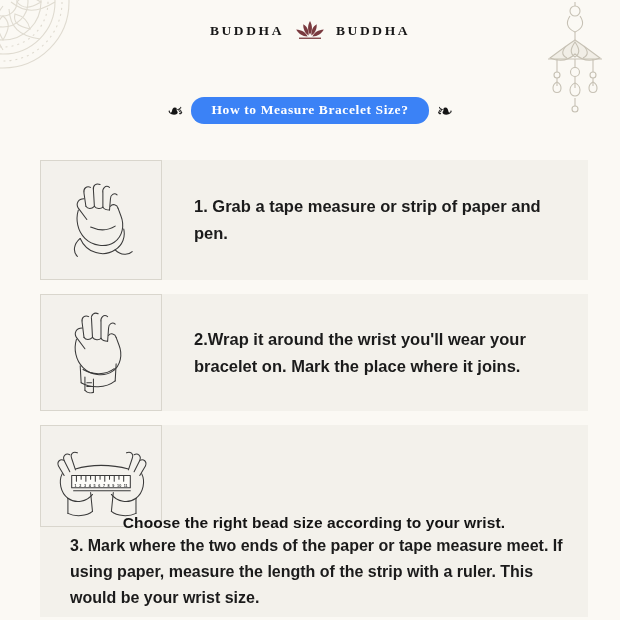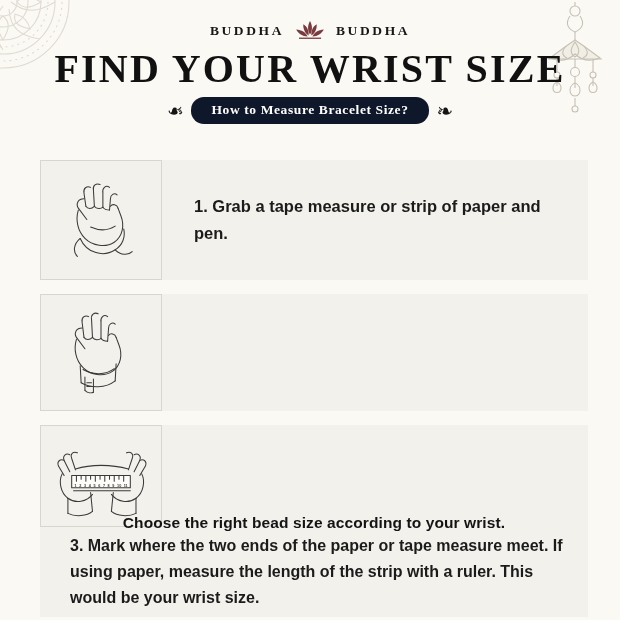--- a/index.html
+++ b/index.html
@@ -95,21 +95,21 @@
   }
   .flourish {
     font-size: 20px;
     color: #141414;
     font-family: "Liberation Serif", serif;
     line-height: 1;
     display: inline-block;
   }
   .flourish.left { transform: scaleX(-1); }
   .pill {
-    background: #0f172a;
+    background: #3b82f6;
     color: #ffffff;
     border-radius: 13px;
     padding: 5px 20px 6px 20px;
     font-family: "Liberation Serif", serif;
     font-size: 13.5px;
     font-weight: 700;
     letter-spacing: 0.6px;
     white-space: nowrap;
   }
 
@@ -249,21 +249,20 @@
           <path d="M23.7 4.2 C19.8 6.6 17.9 10.6 18.4 15.6 C22.1 13 24 9 23.7 4.2 Z"></path>
           <path d="M3.2 9.6 C5.4 13.9 9.3 16.3 14.6 16.6 C12.7 12.4 8.6 9.9 3.2 9.6 Z"></path>
           <path d="M30.8 9.6 C25.4 9.9 21.3 12.4 19.4 16.6 C24.7 16.3 28.6 13.9 30.8 9.6 Z"></path>
         </g>
         <rect x="6" y="17.6" width="22" height="1.3" fill="#7a3a3f"></rect>
       </svg>
     </span>
     <span class="brand-word">BUDDHA</span>
   </div>
 
-  <div class="title">FIND YOUR WRIST SIZE</div>
 
   <div class="subtitle-row">
     <span class="flourish left">❧</span>
     <span class="pill">How to Measure Bracelet Size?</span>
     <span class="flourish right">❧</span>
   </div>
 
   <div class="steps">
 
     <div class="step s1">
@@ -308,20 +307,21 @@
             <path d="M71 64 L70 82"></path>
             <path d="M34 84 C44 90 60 90 70 82"></path>
             <path d="M36 70 C46 76 60 76 69 69"></path>
             <path d="M38 78 L38 92"></path>
             <path d="M47 80 L47 94"></path>
             <path d="M38 92 C41 95 45 95 47 94"></path>
             <path d="M40 84 L45 84 M40 88 L45 88"></path>
           </g>
         </svg>
       </div>
+      <div class="text">2.Wrap it around the wrist you'll wear your bracelet on. Mark the place where it joins.</div>
     </div>
 
     <div class="step s3">
       <div class="thumb">
         <svg viewBox="0 0 110 105" width="104" height="100">
           <g fill="none" stroke="#3a3a3a" stroke-width="1.1" stroke-linecap="round" stroke-linejoin="round">
 
             <path d="M16 36 C12 34 8 37 10 42 L16 52"></path>
             <path d="M22 30 C18 28 14 31 16 36 L22 48"></path>
             <path d="M30 28 C26 26 22 29 24 34 L28 46"></path>

